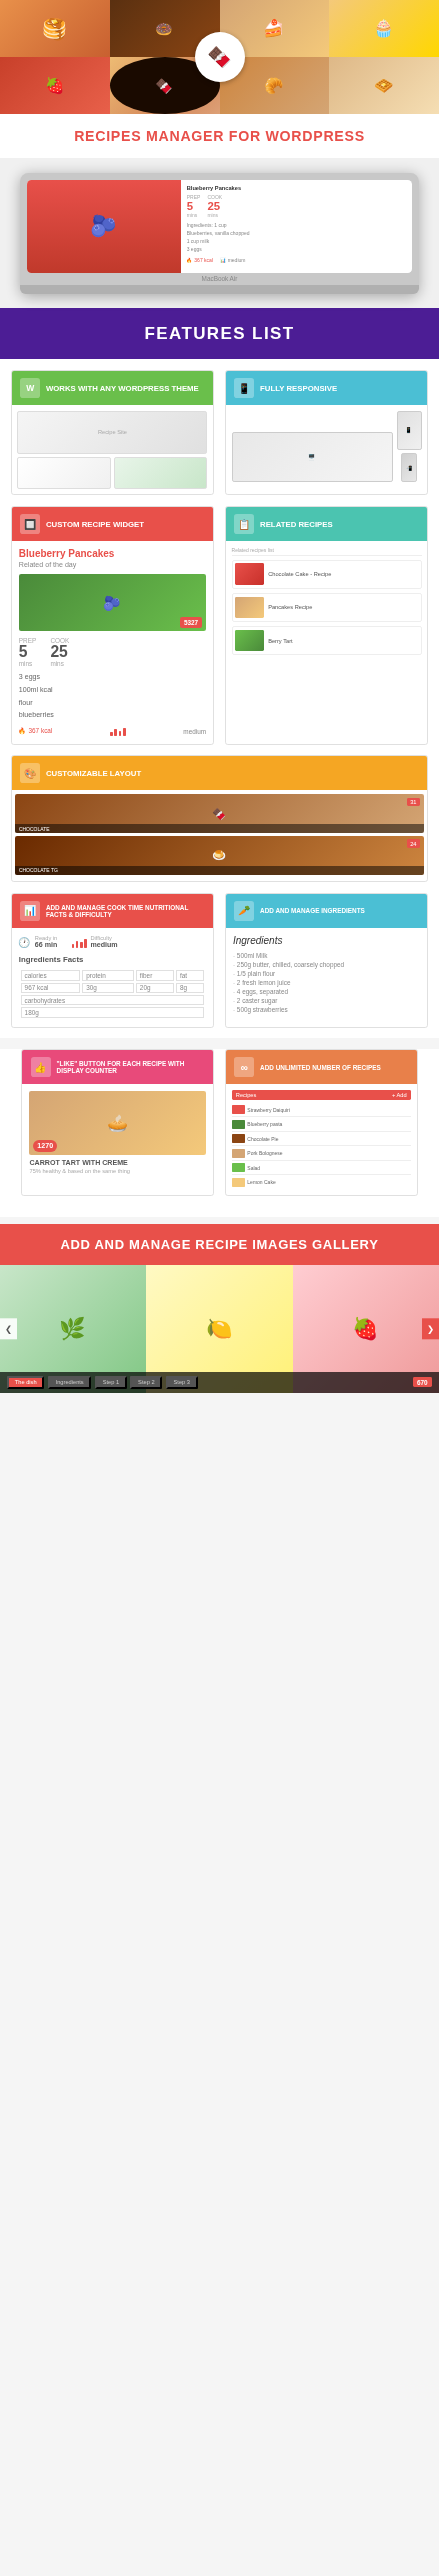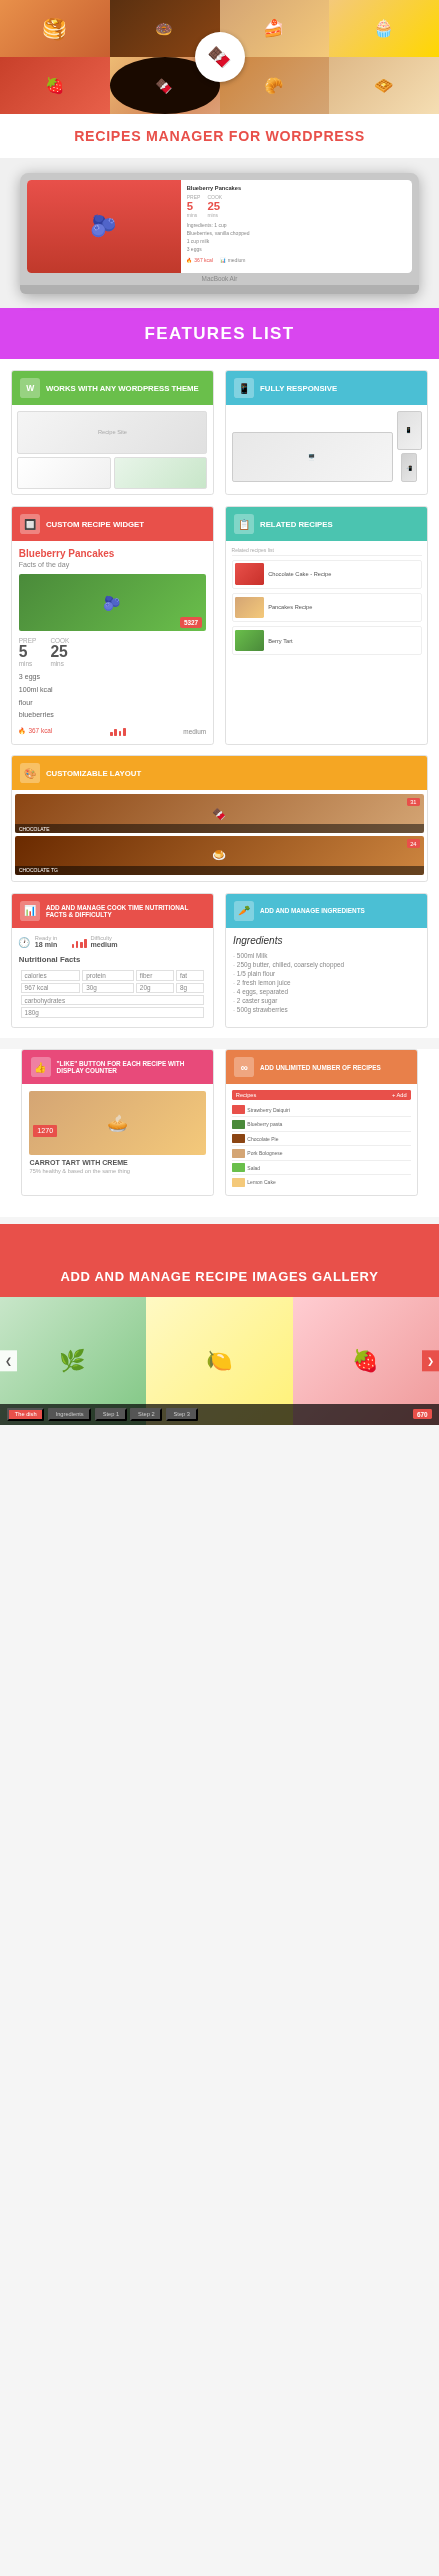--- a/index.html
+++ b/index.html
@@ -108,21 +108,21 @@
     }
     .macbook-base {
       background: #b0b0b0;
       height: 8.5px;
       border-radius: 0 0 5.7px 5.7px;
       margin: 0 -7.1px;
     }
 
     
     .features-banner {
-      background: #d946ef;
+      background: #4c1d95;
       text-align: center;
       padding: 15.7px;
     }
     .features-banner h2 {
       color: white;
       font-size: 17px;
       font-weight: bold;
       letter-spacing: 1.4px;
       text-transform: uppercase;
     }
@@ -360,48 +360,47 @@
       border-radius: 2.1px;
       display: flex;
       align-items: center;
       justify-content: center;
       font-size: 17px;
       margin-bottom: 3.6px;
       position: relative;
     }
     .tart-badge {
       position: absolute;
-      bottom: 18px;
+      bottom: 3px;
       left: 3.6px;
       background: #e8504a;
       color: white;
       font-size: 7.1px;
-      font-weight: normal;
+      font-weight: bold;
       padding: 2.1px 4.3px;
-      border-radius: 1px;
+      border-radius: 6px;
     }
     .tart-title { font-size: 7.1px; font-weight: bold; color: #555; text-transform: uppercase; margin-bottom: 1.4px; }
     .tart-subtitle { font-size: 5.7px; color: #aaa; }
     .row-thumb { width: 13px; height: 9.3px; border-radius: 0.7px; flex-shrink: 0; }
     .row-text { font-size: 5px; color: #666; }
 
     
     .gallery-banner {
       background: #e8504a;
       text-align: center;
       padding: 13px;
       margin-top: 7.1px;
     }
     .gallery-banner h3 {
       color: white;
       font-size: 13px;
       font-weight: bold;
       letter-spacing: 0.7px;
       text-transform: uppercase;
-      margin-top: 32px;
     }
 
     .gallery-section {
       background: white;
       padding: 0;
       position: relative;
       overflow: hidden;
       height: 128px;
     }
     .gallery-images {
@@ -583,21 +582,21 @@
 
   <div class="feature-box">
     <div class="feature-box-header red">
       <div class="feature-icon-box">
         <span>🔲</span>
       </div>
       <span>CUSTOM RECIPE WIDGET</span>
     </div>
     <div class="recipe-widget-demo">
       <div class="recipe-name">Blueberry Pancakes</div>
-      <div class="recipe-subtitle">Facts of the day</div>
+      <div class="recipe-subtitle">Related of the day</div>
       <div class="recipe-img-placeholder">
         🫐
         <div class="recipe-badge">5327</div>
       </div>
       <div class="prep-cook-row">
         <div class="prep-cook-item">
           <label>PREP</label>
           <div class="big-num">5</div>
           <div class="unit">mins</div>
         </div>
@@ -683,37 +682,37 @@
         <span>📊</span>
       </div>
       <span>ADD AND MANAGE COOK TIME NUTRITIONAL FACTS &amp; DIFFICULTY</span>
     </div>
     <div class="nutritional-box">
       <div class="ready-row">
         <div class="ready-item">
           <span class="ready-icon">🕐</span>
           <div>
             <div style="font-size:5.7px;color:#aaa;">Ready in</div>
-            <div style="font-size:7.1px;color:#555;font-weight:bold;">18 min</div>
+            <div style="font-size:7.1px;color:#555;font-weight:bold;">66 min</div>
           </div>
         </div>
         <div class="ready-item">
           <div class="bar-chart" style="height:11.4px;">
             <div class="bar" style="height:4.3px;"></div>
             <div class="bar" style="height:7.1px;"></div>
             <div class="bar" style="height:5.7px;"></div>
             <div class="bar" style="height:9.3px;"></div>
           </div>
           <div>
             <div style="font-size:5.7px;color:#aaa;">Difficulty</div>
             <div style="font-size:7.1px;color:#555;font-weight:bold;">medium</div>
           </div>
         </div>
       </div>
-      <div class="nut-title">Nutritional Facts</div>
+      <div class="nut-title">Ingredients Facts</div>
       <table class="nutritional-table">
         <tbody>
             <tr>
           <td>calories</td>
           <td>protein</td>
           <td>fiber</td>
           <td>fat</td>
         </tr>
         <tr>
           <td>967 kcal</td>

